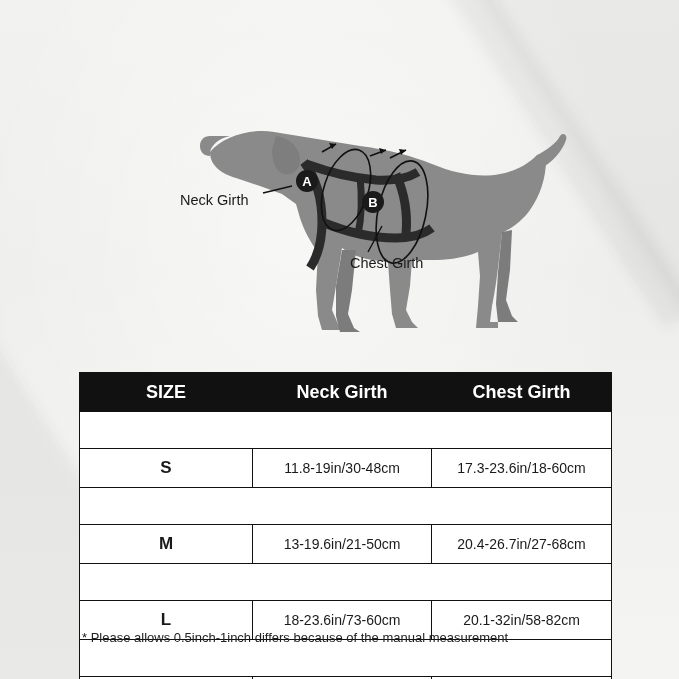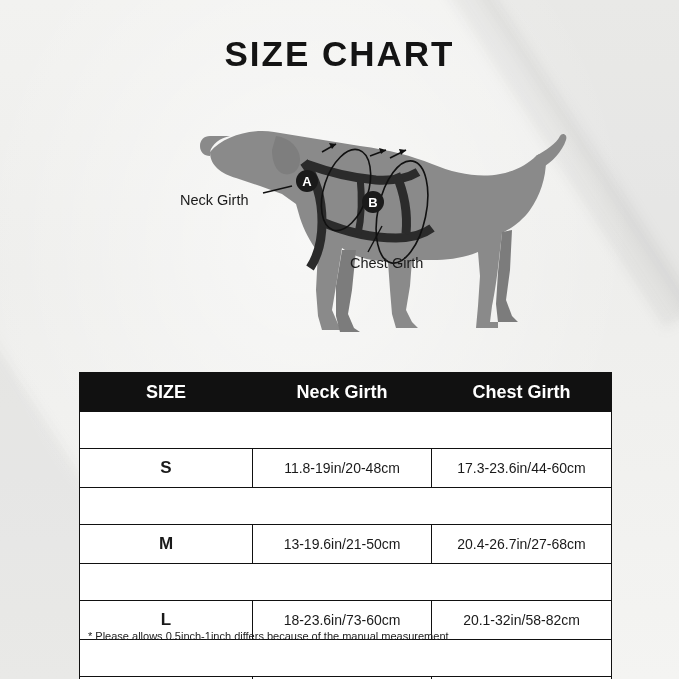--- a/index.html
+++ b/index.html
@@ -105,39 +105,38 @@
   table.size-table tbody tr { }
   .spacer-row td {
     height: 8px;
     border: none;
     background: transparent;
     padding: 0;
   }
 
   .footnote {
     position: absolute;
-    left: 88px;
+    left: 82px;
     top: 630px;
-    font-size: 11px;
+    font-size: 13px;
     color: #222222;
   }
 </style>
 </head>
 <body>
 
 <div class="page">
 
   <div class="band b1"></div>
   <div class="band b2"></div>
   <div class="band b3"></div>
   <div class="band b4"></div>
   <div class="band b5"></div>
   <div class="vig"></div>
 
-  <div class="title">SIZE CHART</div>
 
   <div class="illus">
     <svg width="560" height="250" viewBox="0 0 560 250">
 
       <g>
         <path d="M150,52
                  C163,36 192,28 214,32
                  L300,46
                  C330,50 352,56 372,64
                  C396,74 420,78 440,74
@@ -223,22 +222,22 @@
         <th class="col-neck">Neck Girth</th>
         <th class="col-chest">Chest Girth</th>
       </tr>
     </thead>
     <tbody>
       <tr class="spacer-row">
           <td colspan="3"></td>
         </tr>
       <tr>
         <td class="size-cell">S</td>
-        <td>11.8-19in/20-48cm</td>
-        <td>17.3-23.6in/44-60cm</td>
+        <td>11.8-19in/30-48cm</td>
+        <td>17.3-23.6in/18-60cm</td>
       </tr>
       <tr class="spacer-row">
           <td colspan="3"></td>
         </tr>
       <tr>
         <td class="size-cell">M</td>
         <td>13-19.6in/21-50cm</td>
         <td>20.4-26.7in/27-68cm</td>
       </tr>
       <tr class="spacer-row">

